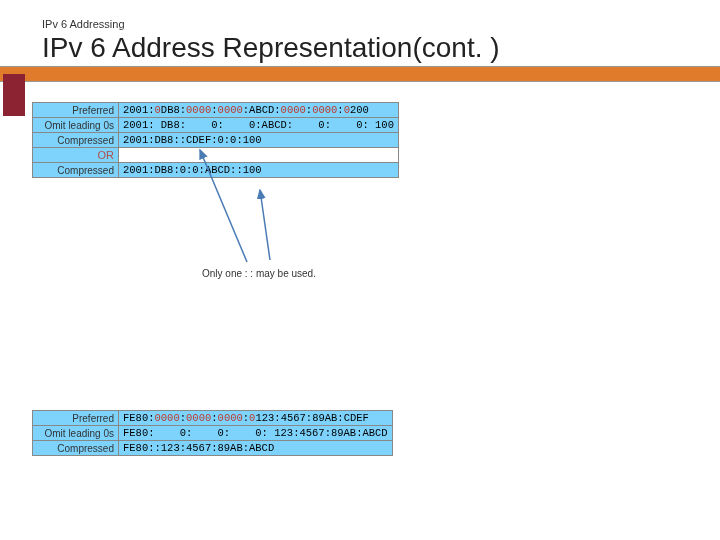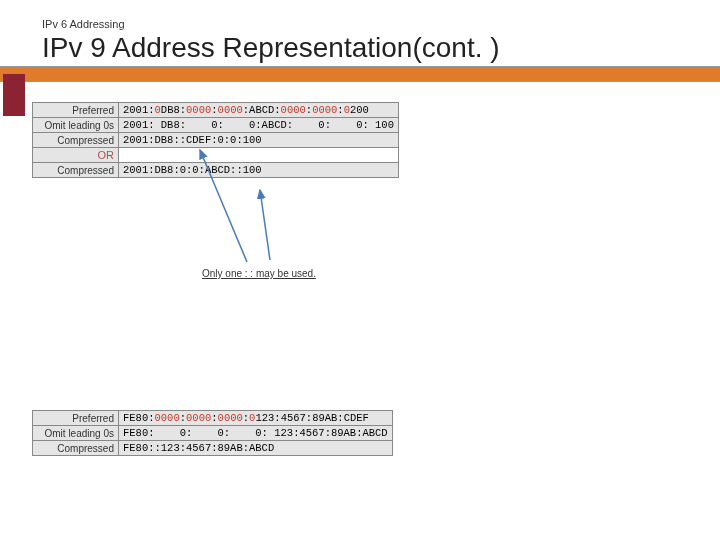--- a/index.html
+++ b/index.html
@@ -60,21 +60,21 @@
   table.addr {
     border-collapse: collapse;
     font-size: 10px;
     margin-bottom: 0;
   }
   table.addr td {
     border: 1px solid #888;
     padding: 1px 4px;
     height: 14px;
     vertical-align: middle;
-    background: #e5e5e5;
+    background: #7dd3fc;
   }
   table.addr td.row-label {
     text-align: right;
     font-family: Arial, sans-serif;
     width: 86px;
     color: #333;
   }
   table.addr td.mono {
     font-family: "Courier New", monospace;
     font-size: 10.5px;
@@ -89,42 +89,41 @@
   .or-row td.noborder {
     border: 1px solid #888;
     background: #fff;
   }
   .note {
     font-size: 10px;
     color: #333;
     position: absolute;
     left: 170px;
     top: 166px;
-    text-decoration: underline;
   }
   svg.arrows {
     position: absolute;
     left: 0;
     top: 0;
     pointer-events: none;
   }
   .ex2 {
     position: absolute;
     left: 32px;
     top: 410px;
     display: flex;
     gap: 16px;
   }
 </style>
 </head>
 <body>
 
 <div class="header-area">
   <div class="pre-title">IPv 6 Addressing</div>
-  <div class="main-title">IPv 9 Address Representation(cont. )</div>
+  <div class="main-title">IPv 6 Address Representation(cont. )</div>
 </div>
 <div class="accent-block"></div>
 <div class="orange-bar"></div>
 
 <div class="content">
   <div class="tables-area">
     <table class="addr">
       <tbody>
           <tr>
         <td class="row-label">Preferred</td>

